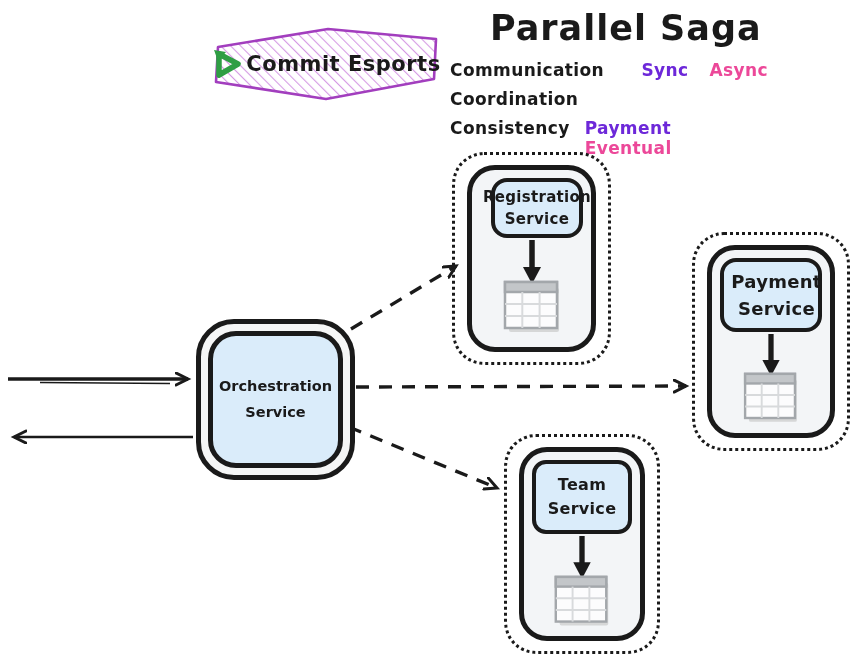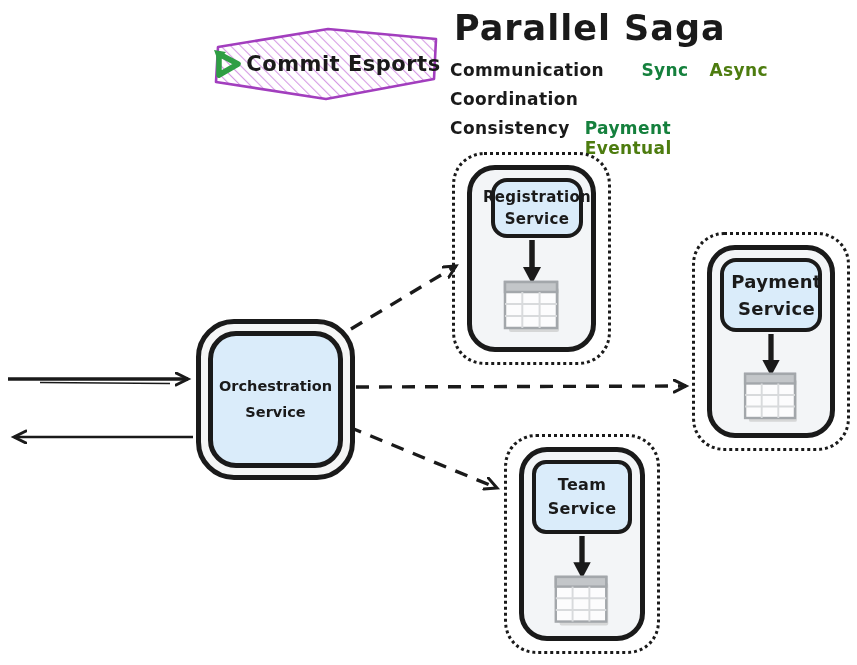--- a/index.html
+++ b/index.html
@@ -9,27 +9,27 @@
     font-family:"DejaVu Sans", sans-serif; color:#1a1a1a; overflow:hidden;
   }
 
   
   .banner { position:absolute; left:208px; top:24px; width:236px; height:80px; }
   .banner svg.banner-shape { position:absolute; left:0; top:0; }
   .banner-content { position:absolute; inset:0; display:flex; align-items:center; justify-content:center; gap:3px;text-align:center; }
   .banner-label { font-size:21px; font-weight:600; letter-spacing:0.5px; color:#1a1a1a; }
 
   
-  .title { position:absolute; left:454px; top:8px; font-size:35px; font-weight:700; letter-spacing:1px; }
+  .title { position:absolute; left:490px; top:8px; font-size:35px; font-weight:700; letter-spacing:1px; }
   .legend { position:absolute; left:450px; top:60px; width:318px; font-size:17px; font-weight:600; }
   .legend-row { display:flex; justify-content:space-between; align-items:baseline; height:29px; }
   .legend-label { color:#1a1a1a; letter-spacing:0.4px; }
   .legend-opts span { margin-left:15px; letter-spacing:0.4px; }
-  .opt-on  { color:#4d7c0f;margin-top:35px; }
-  .opt-off { color:#15803d; }
+  .opt-on  { color:#ec4899;margin-top:35px; }
+  .opt-off { color:#6d28d9; }
 
   
   .node-orch {
     position:absolute; left:196px; top:319px; width:159px; height:161px;
     border:5px solid #1a1a1a; border-radius:38px; background:#f5f6f6; padding:7px;
   }
   .node-orch-inner {
     width:100%; height:100%; border:5px solid #1a1a1a; border-radius:28px;
     background:#daecfa; display:flex; align-items:center; justify-content:center;
     text-align:center; font-size:14.5px; font-weight:600; line-height:1.75; padding:0 10px;

